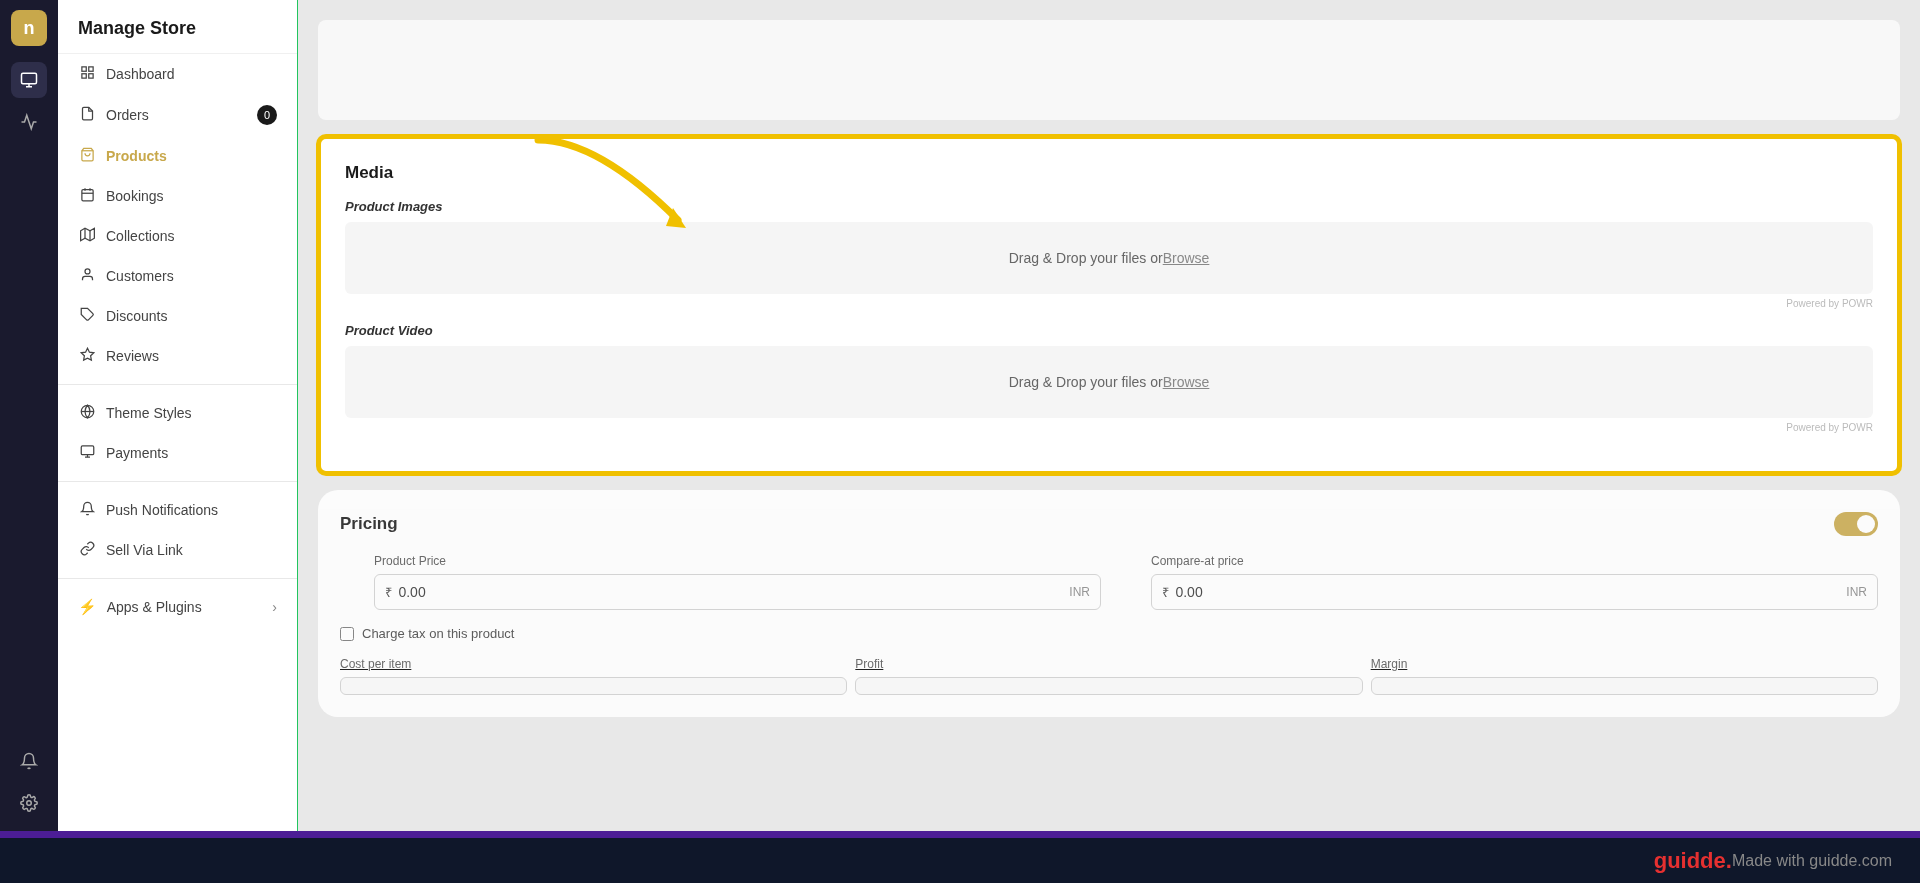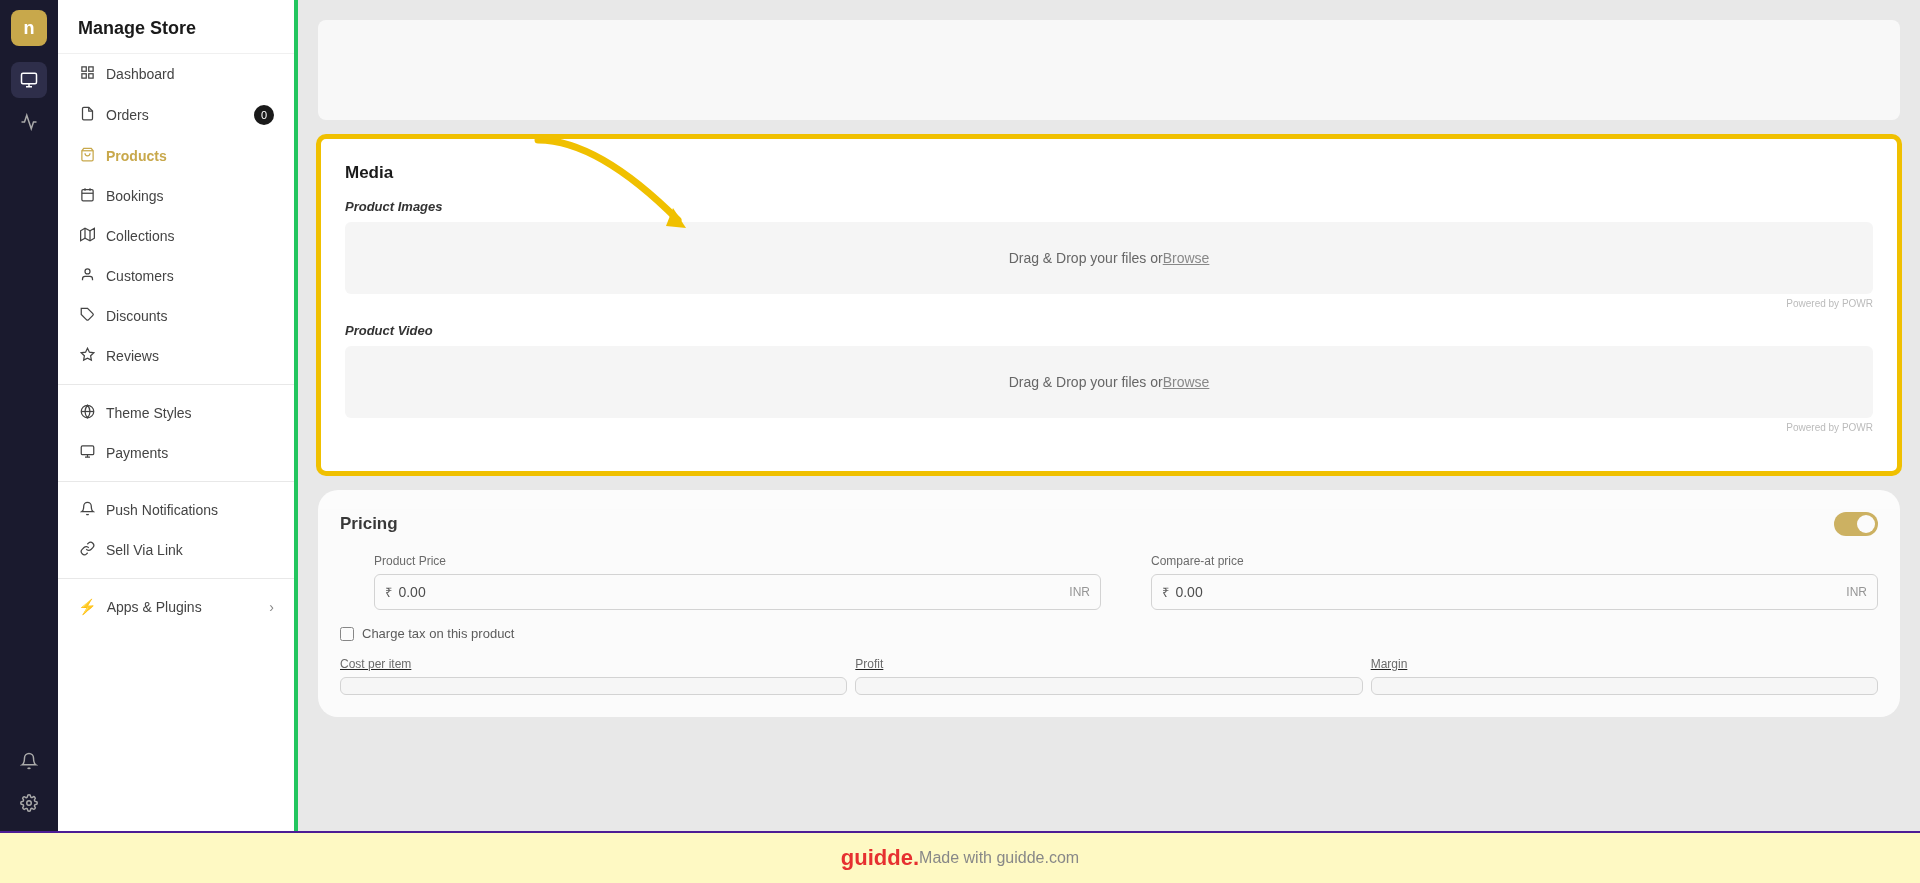--- a/index.html
+++ b/index.html
@@ -40,21 +40,21 @@
     }
     .icon-sidebar-bottom {
       margin-top: auto;
       display: flex; flex-direction: column; align-items: center; gap: 6px;
     }
 
     
     .nav-sidebar {
       width: 240px;
       background: #ffffff;
-      border-right: 4px solid #22c55e;
+      border-right: 1px solid #22c55e;
       display: flex;
       flex-direction: column;
       padding: 0;
       overflow-y: auto;
     }
     .nav-sidebar-title {
       font-size: 18px;
       font-weight: 700;
       color: #1a1a1a;
       padding: 18px 20px 14px;
@@ -247,27 +247,27 @@
     .arrow-annotation {
       position: absolute;
       left: 220px;
       top: 120px;
       z-index: 20;
       pointer-events: none;
     }
 
     
     .footer {
-      background: #fef9c3;
+      background: #0f172a;
       height: 52px;
       display: flex;
       align-items: center;
-      justify-content: center;
+      justify-content: flex-end;
       padding: 0 28px;
-      border-top: 2px solid #4c1d95;
+      border-top: 7px solid #4c1d95;
       flex-shrink: 0;
     }
     .footer-logo {
       font-size: 22px;
       font-weight: 800;
       color: #e63030;
     }
     .footer-text {
       font-size: 16px;
       color: #888;

